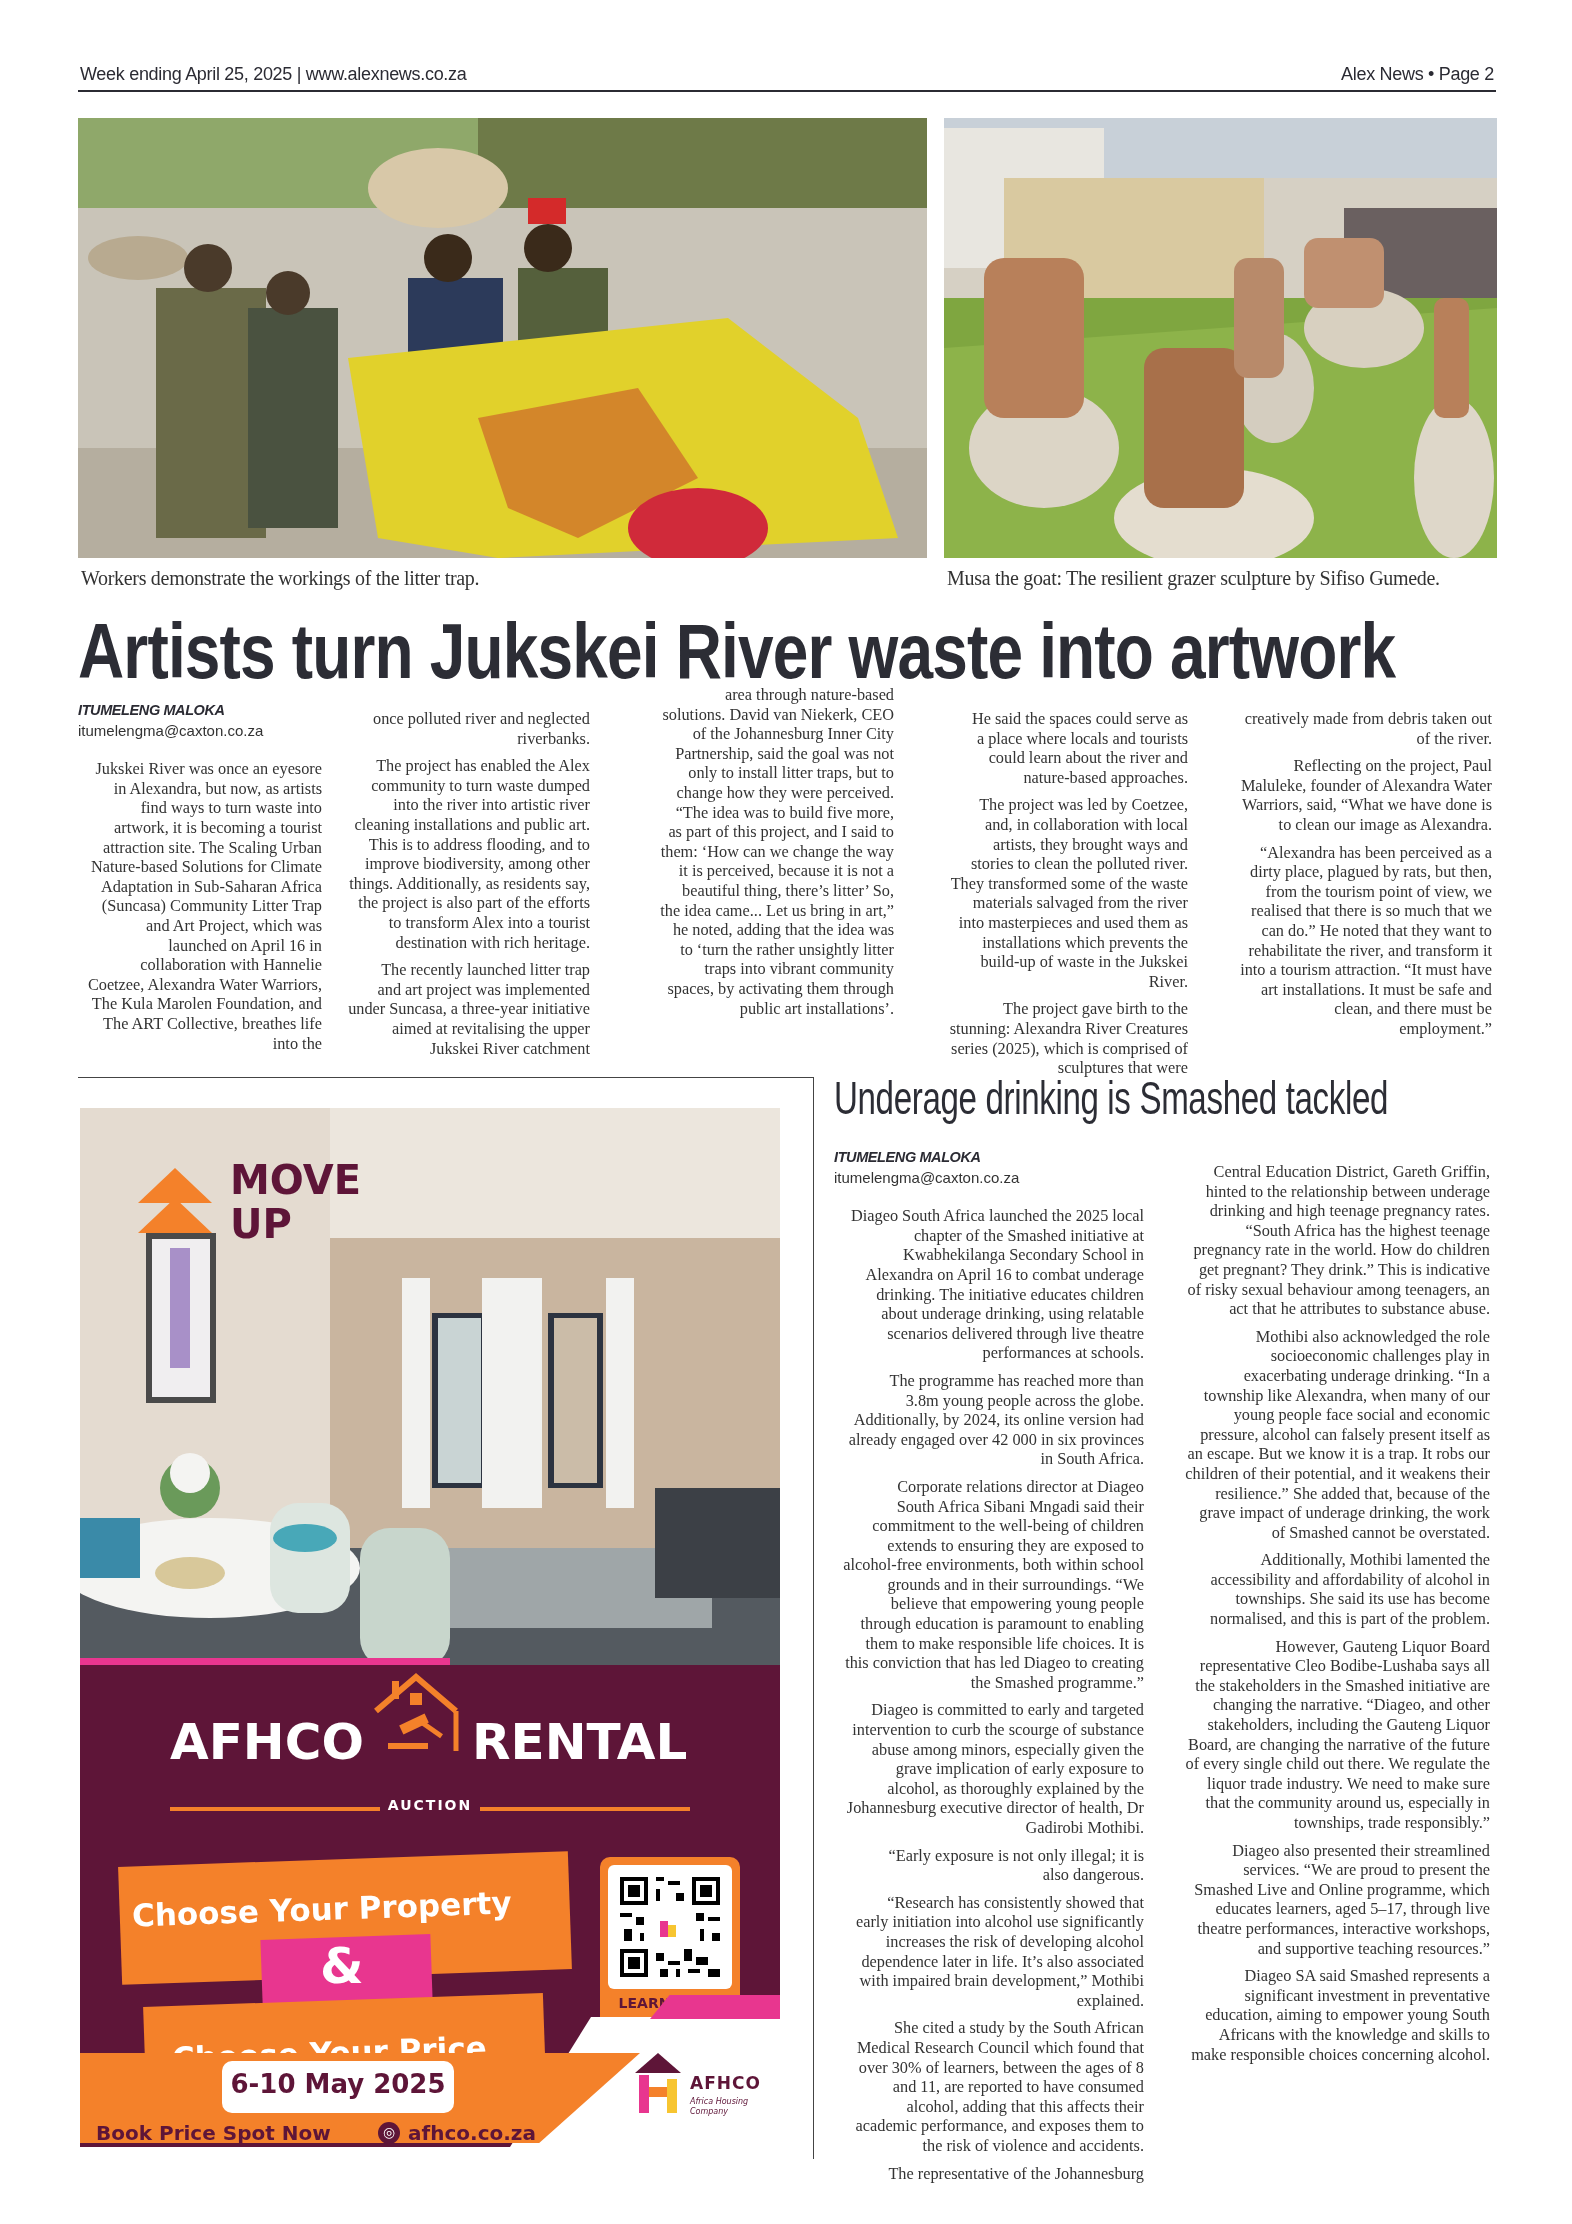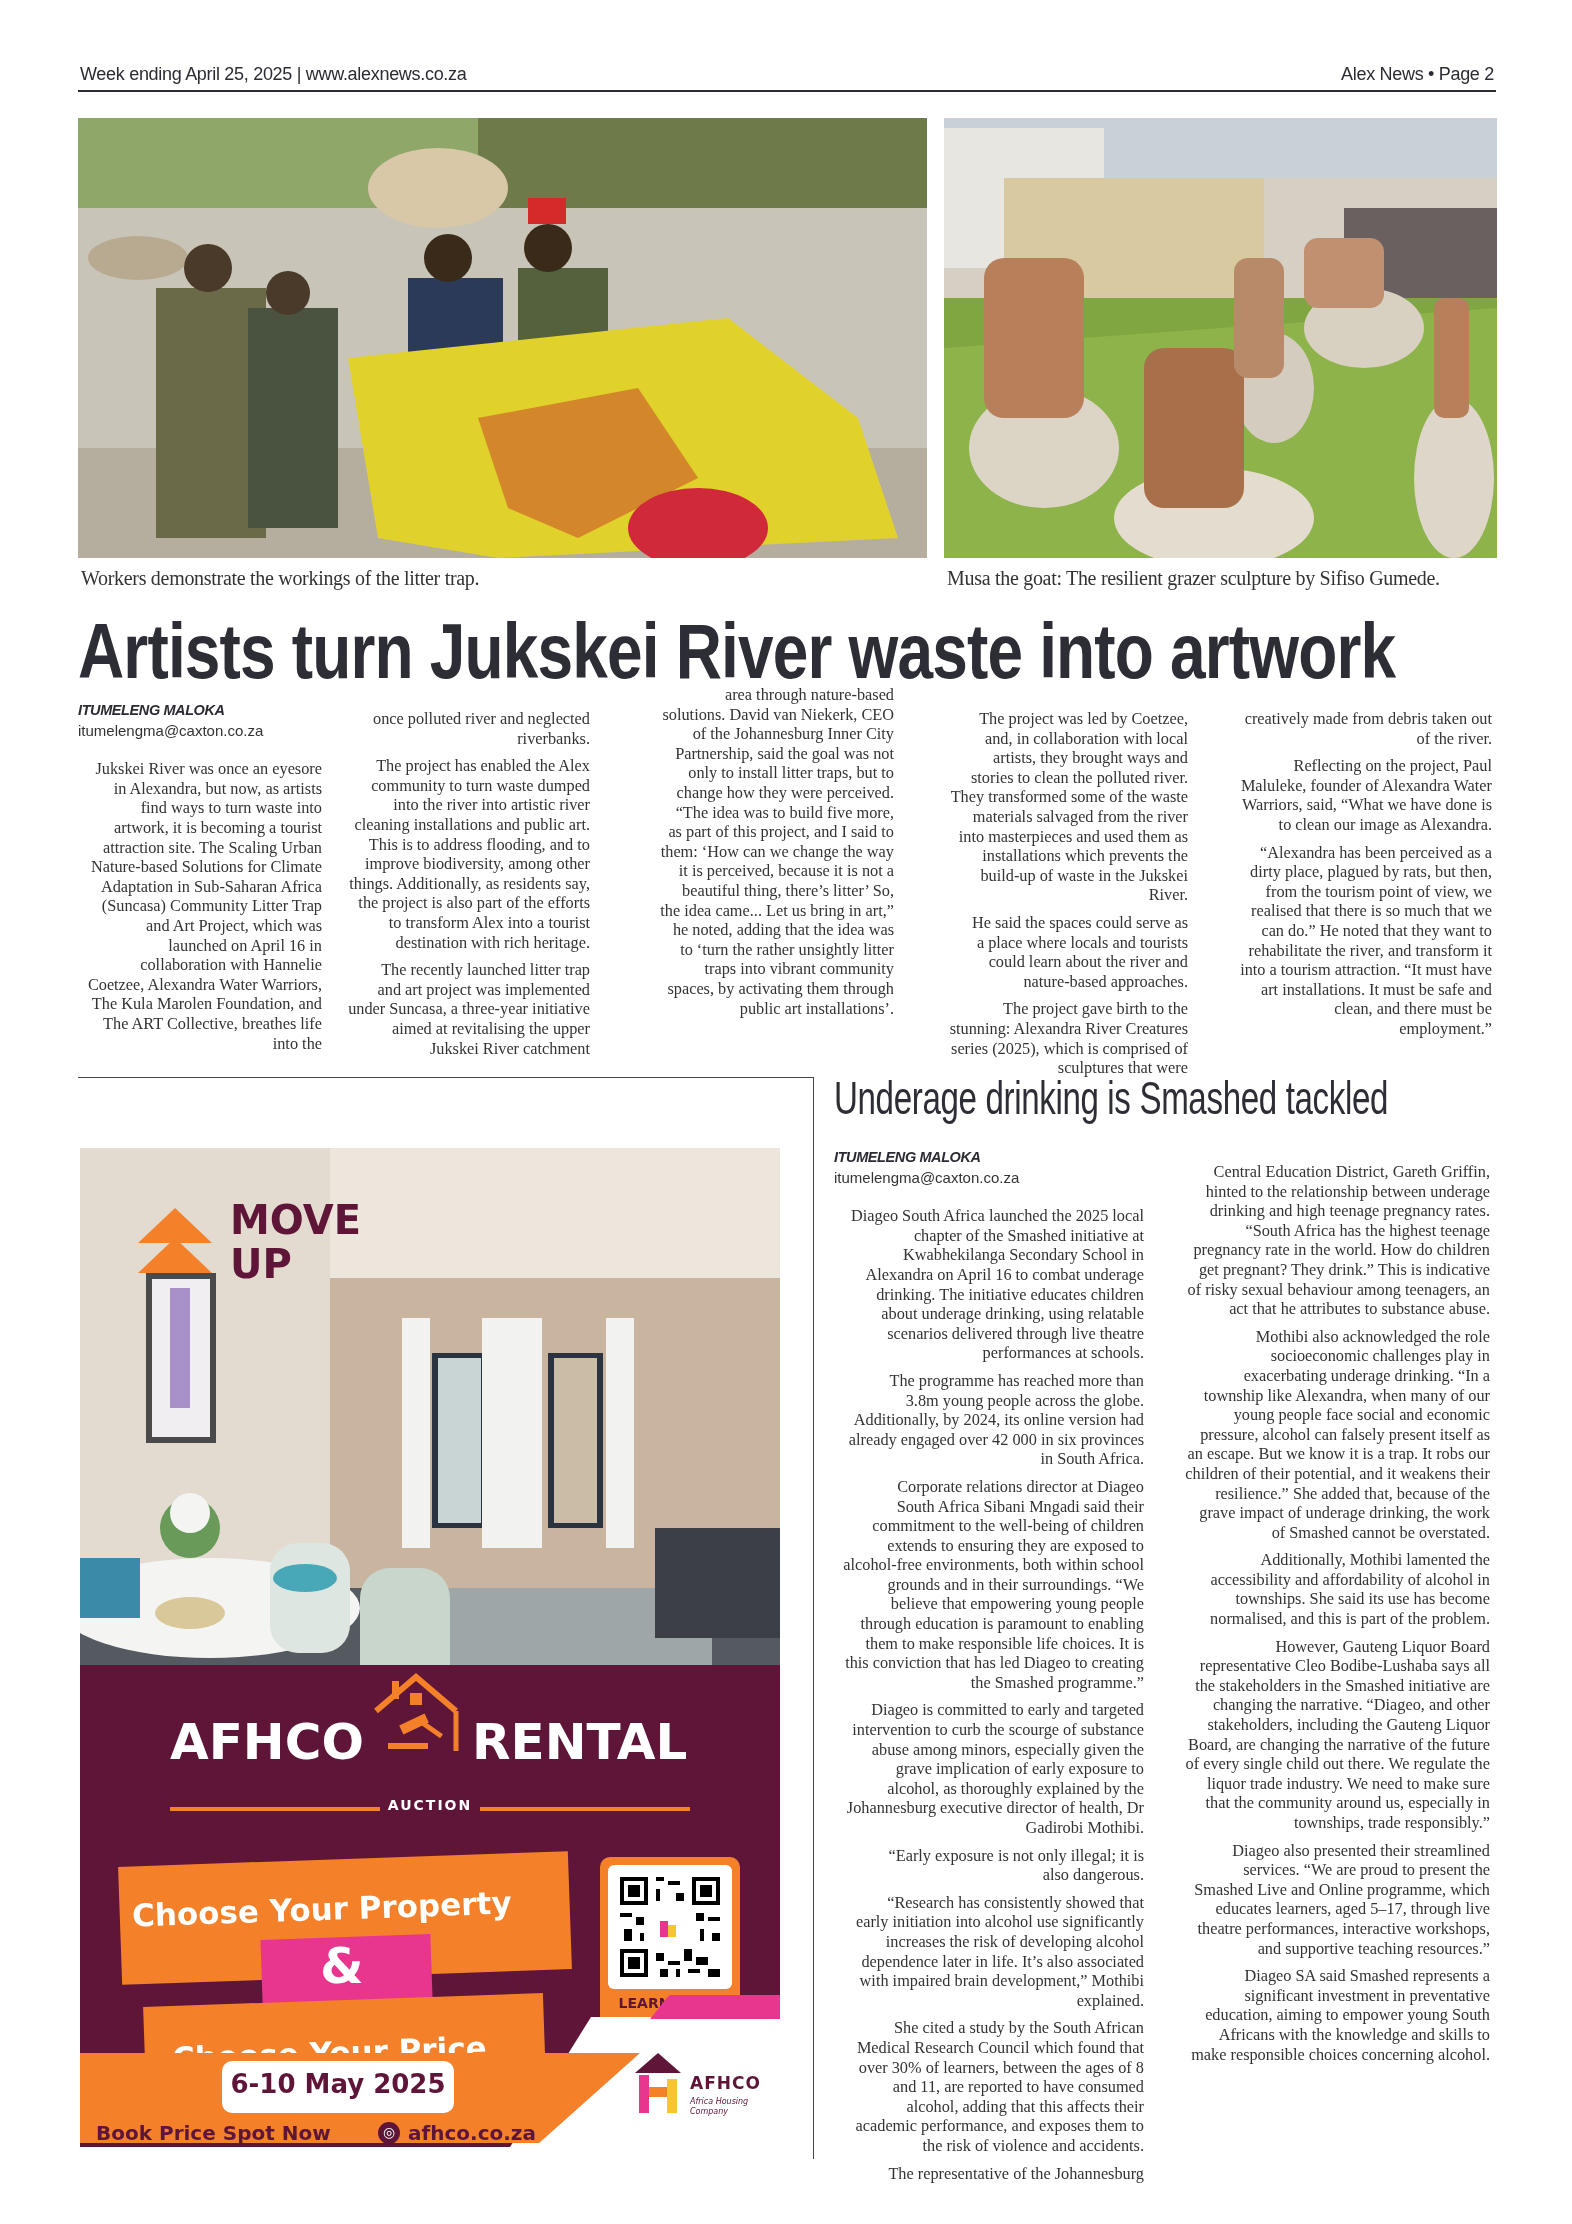--- a/index.html
+++ b/index.html
@@ -13,21 +13,21 @@
   .headline{left:78px;top:606px;width:1420px;font-family:"Liberation Sans",sans-serif;font-weight:bold;font-size:78px;line-height:90px;color:#2c2d35;letter-spacing:-1px;transform:scaleX(0.82);transform-origin:left top;white-space:nowrap;}
   .col{font-size:16.3px;line-height:19.6px;color:#333;}
   .col p{margin:8px;text-indent:22px;text-align:right;}
   .col p.first{text-indent:0;}
   .col p.cont{text-indent:0;}
   .byline{font-family:"Liberation Sans",sans-serif;font-weight:bold;font-style:italic;font-size:14.5px;letter-spacing:-0.4px;color:#2b2b33;}
   .email{font-family:"Liberation Sans",sans-serif;font-size:15px;color:#333;margin-bottom:19px;}
   .divider-v{background:#444;}
   .h2{left:834px;top:1070px;font-family:"Liberation Sans",sans-serif;font-size:46px;line-height:56px;color:#2c2d35;transform:scaleX(0.72);transform-origin:left top;white-space:nowrap;letter-spacing:-0.5px;}
   
-  .ad{left:80px;top:1148px;width:792px;height:560px;overflow:hidden;}
+  .ad{left:80px;top:1108px;width:792px;height:560px;overflow:hidden;}
   .ad-bottom{left:80px;top:1665px;width:700px;height:482px;background:#5e1538;overflow:hidden;}
   .ad-title{font-family:"DejaVu Sans",sans-serif;font-weight:bold;color:#fff;}
   .orange{background:#f4812a;}
 </style>
 </head>
 <body>
 
 <div class="abs header">
   <span class="l">Week ending April 25, 2025 | www.alexnews.co.za</span>
   <span class="r">Alex News • Page 2</span>
@@ -95,22 +95,22 @@
 </div>
 <div class="abs col" style="left:338px;top:701px;width:260px;">
   <p class="cont">once polluted river and neglected riverbanks.</p>
   <p>The project has enabled the Alex community to turn waste dumped into the river into artistic river cleaning installations and public art. This is to address flooding, and to improve biodiversity, among other things. Additionally, as residents say, the project is also part of the efforts to transform Alex into a tourist destination with rich heritage.</p>
   <p>The recently launched litter trap and art project was implemented under Suncasa, a three-year initiative aimed at revitalising the upper Jukskei River catchment</p>
 </div>
 <div class="abs col" style="left:652px;top:677px;width:250px;">
   <p class="cont">area through nature-based solutions. David van Niekerk, CEO of the Johannesburg Inner City Partnership, said the goal was not only to install litter traps, but to change how they were perceived. “The idea was to build five more, as part of this project, and I said to them: ‘How can we change the way it is perceived, because it is not a beautiful thing, there’s litter’ So, the idea came... Let us bring in art,” he noted, adding that the idea was to ‘turn the rather unsightly litter traps into vibrant community spaces, by activating them through public art installations’.</p>
 </div>
 <div class="abs col" style="left:940px;top:701px;width:256px;">
+  <p>He said the spaces could serve as a place where locals and tourists could learn about the river and nature-based approaches.</p>
   <p>The project was led by Coetzee, and, in collaboration with local artists, they brought ways and stories to clean the polluted river. They transformed some of the waste materials salvaged from the river into masterpieces and used them as installations which prevents the build-up of waste in the Jukskei River.</p>
-  <p>He said the spaces could serve as a place where locals and tourists could learn about the river and nature-based approaches.</p>
   <p>The project gave birth to the stunning: Alexandra River Creatures series (2025), which is comprised of sculptures that were</p>
 </div>
 <div class="abs col" style="left:1230px;top:701px;width:270px;">
   <p class="cont">creatively made from debris taken out of the river.</p>
   <p>Reflecting on the project, Paul Maluleke, founder of Alexandra Water Warriors, said, “What we have done is to clean our image as Alexandra.</p>
   <p>“Alexandra has been perceived as a dirty place, plagued by rats, but then, from the tourism point of view, we realised that there is so much that we can do.” He noted that they want to rehabilitate the river, and transform it into a tourism attraction. “It must have art installations. It must be safe and clean, and there must be employment.”</p>
 </div>
 
 <div class="abs divider-v" style="left:78px;top:1077px;width:735px;height:1px;"></div>
 <div class="abs divider-v" style="left:813px;top:1077px;width:1px;height:1082px;"></div>

